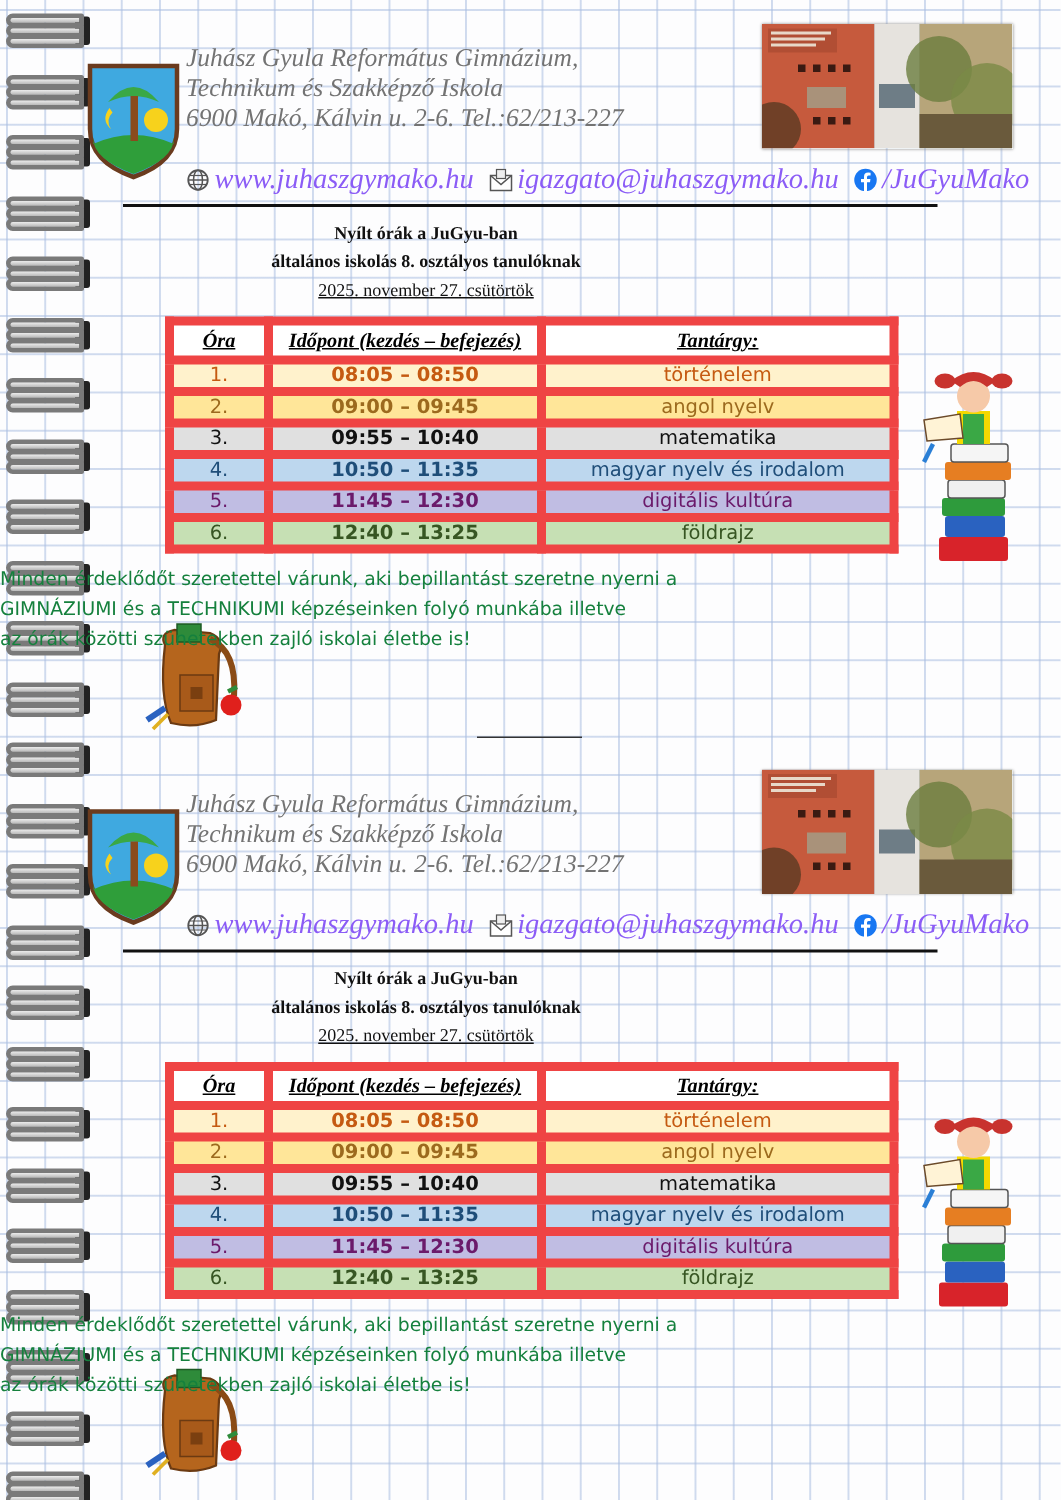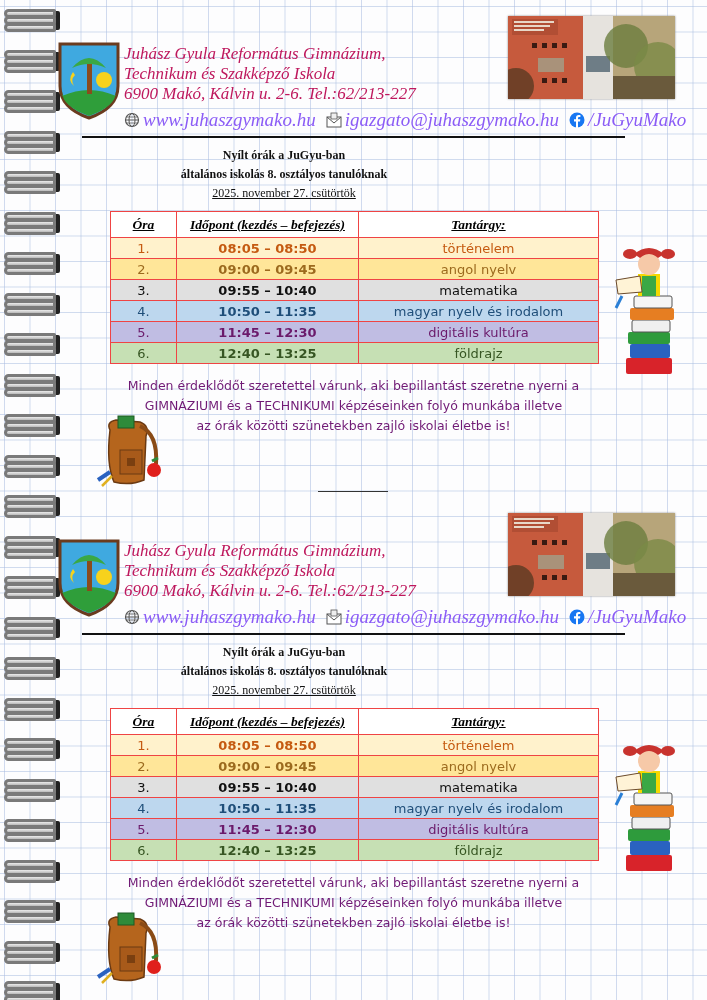--- a/index.html
+++ b/index.html
@@ -25,43 +25,43 @@
   }
   .ring .loop.l1 { top: 1px; }
   .ring .loop.l2 { top: 8px; }
   .ring .loop.l3 { top: 15px; }
 
   .sheet { position: absolute; left: 0; width: 707px; height: 497px; }
   .sheet.s1 { top: 0; }
   .sheet.s2 { top: 497px; }
 
   .crest { position: absolute; left: 58px; top: 42px; width: 62px; height: 78px; }
-  .hdr-text { position: absolute; left: 124px; top: 44px; font-style: italic; font-size: 17px; line-height: 20px; color: #be185d; }
+  .hdr-text { position: absolute; left: 124px; top: 29px; font-style: italic; font-size: 17px; line-height: 20px; color: #737373; }
   .contacts { position: absolute; left: 124px; top: 109px; font-style: italic; font-size: 19px; color: #8b5cf6; display: flex; align-items: center; white-space: nowrap; }
   .contacts .ic { display: inline-block; width: 16px; height: 16px; margin-right: 3px; vertical-align: middle; }
   .contacts .grp { display: flex; align-items: center; margin-right: 10px; }
   .photo { position: absolute; left: 508px; top: 16px; width: 167px; height: 83px; overflow: hidden; box-shadow: 0 0 2px #888; }
   .hr { position: absolute; left: 82px; top: 136px; width: 543px; height: 2px; background: #111; }
 
   .titles { position: absolute; left: 0; width: 568px; top: 146px; text-align: center; font-weight: bold; font-size: 12px; line-height: 19px; color: #111; }
   .titles .date { font-weight: normal; text-decoration: underline; }
 
   table.tt { position: absolute; left: 110px; top: 211px; width: 489px; border-collapse: collapse; font-family: "DejaVu Sans", sans-serif; font-size: 13px; }
-  table.tt td, table.tt th { border: 1px solid #ef4444; text-align: center; height: 21px; padding: 0; }
+  table.tt td, table.tt th { border: 6px solid #ef4444; text-align: center; height: 21px; padding: 0; }
   table.tt th { background: #fff; font-family: "Liberation Serif", serif; font-style: italic; font-weight: bold; text-decoration: underline; font-size: 13.5px; height: 26px; }
   table.tt td.time { font-weight: bold; text-align: center; }
   .c1 { width: 66px; } .c2 { width: 182px; margin-top: 45px; }
   tr.r1 td { background: #fff2cc; color: #c55a11; }
   tr.r2 td { background: #ffe699; color: #9c6a1e; }
   tr.r3 td { background: #e0e0e0; color: #111; }
   tr.r4 td { background: #bdd7ee; color: #1f4e79; }
   tr.r5 td { background: #c0bde3; color: #6b1a6b; }
   tr.r6 td { background: #c6e0b4; color: #375623; }
 
-  .msg { position: absolute; left: 0; width: 707px; top: 376px; text-align: center; font-family: "DejaVu Sans", sans-serif; font-size: 12.5px; line-height: 20px; color: #701a75; }
+  .msg { position: absolute; left: 0; width: 707px; top: 376px; text-align: left; font-family: "DejaVu Sans", sans-serif; font-size: 12.5px; line-height: 20px; color: #15803d; }
 
   .girl { position: absolute; left: 612px; top: 240px; width: 72px; height: 140px; }
   .bag { position: absolute; left: 96px; top: 414px; width: 70px; height: 76px; }
   .short-rule { position: absolute; left: 318px; top: 491px; width: 70px; height: 1px; background: #333; }
 </style>
 </head>
 <body>
 
 <div class="spiral" id="spiral">
     <div class="ring" style="top: 8px;">

